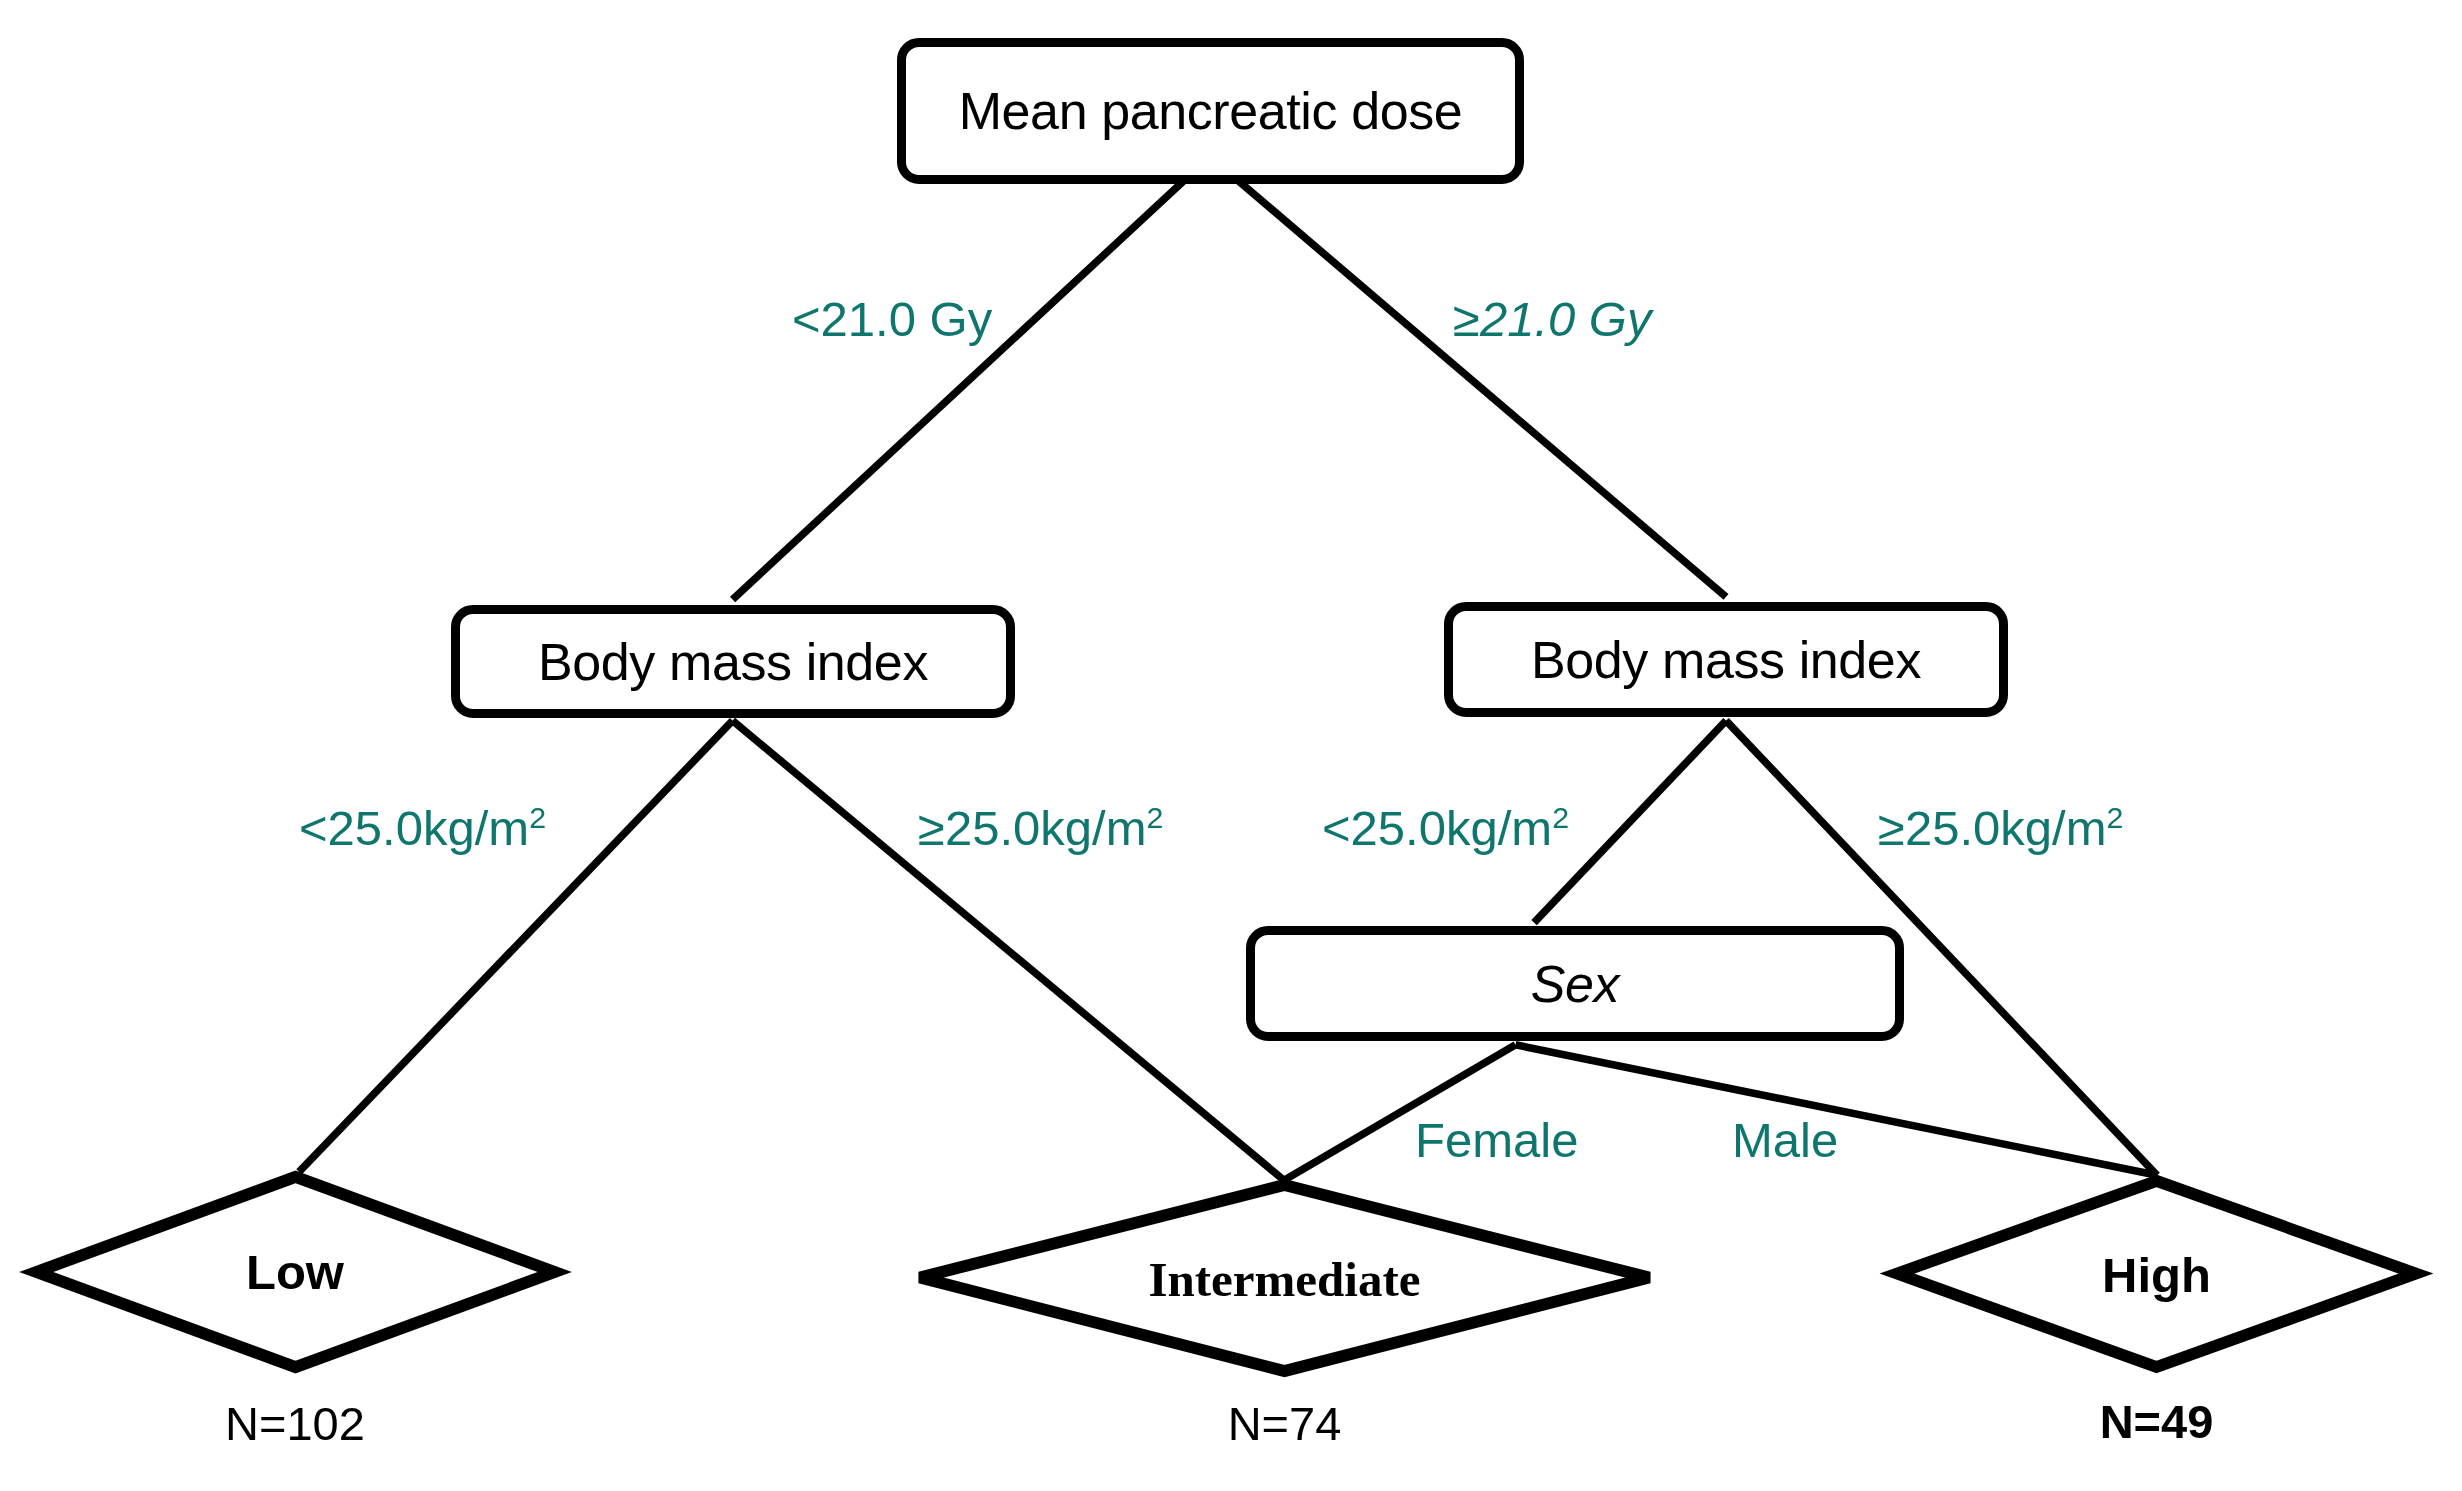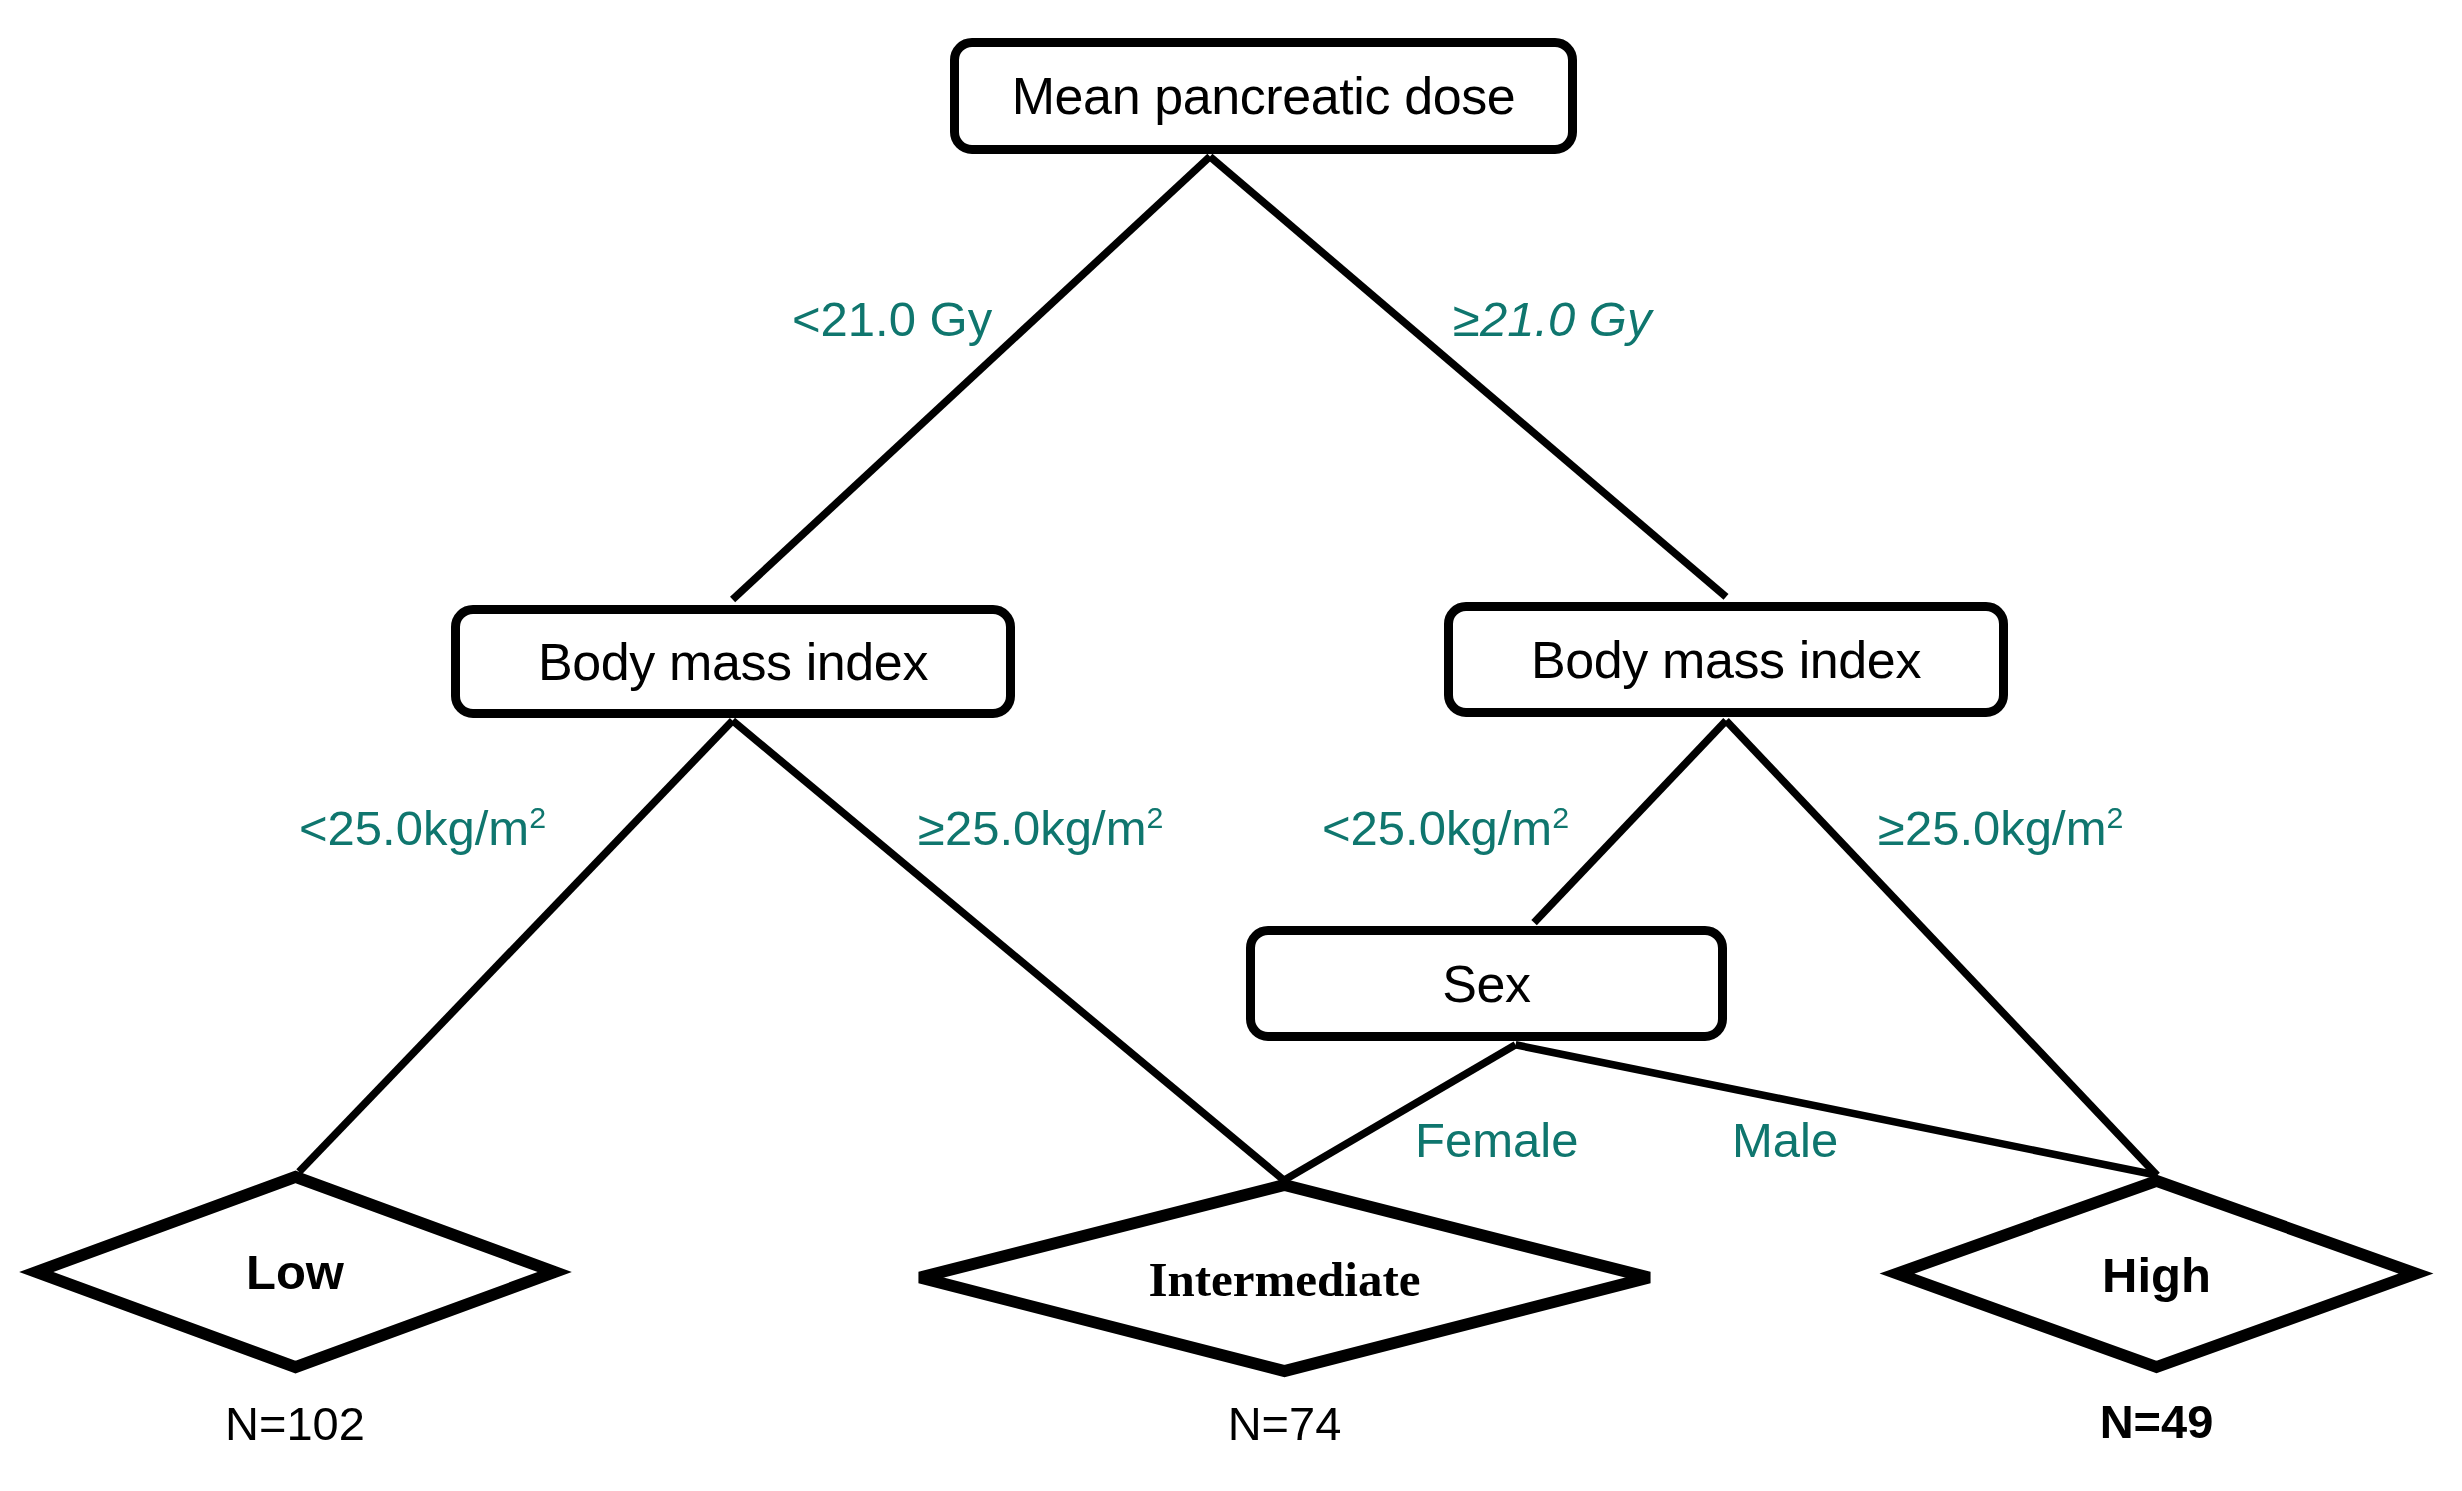--- a/index.html
+++ b/index.html
@@ -46,24 +46,24 @@
     justify-content: center;
   }
   .decision-node .node-label {
     font-size: 52px;
     line-height: 1;
     letter-spacing: -0.4px;
     white-space: nowrap;
     color: #000000;
   }
 
-  #node-root      { left: 950px; top: 38px;  width: 627px; height: 116px; }
+  #node-root      { left: 897px; top: 38px;  width: 627px; height: 146px; }
   #node-bmi-left  { left: 451px;  top: 605px; width: 564px; height: 113px; }
   #node-bmi-right { left: 1444px; top: 602px; width: 564px; height: 115px; }
-  #node-sex       { left: 1246px; top: 926px; width: 481px; height: 115px; }
+  #node-sex       { left: 1246px; top: 926px; width: 658px; height: 115px; font-style: italic; }
 
   
   .terminal-node {
     position: absolute;
   }
   .terminal-node .diamond-svg {
     position: absolute;
     top: 0;
     left: 0;
     overflow: visible;

